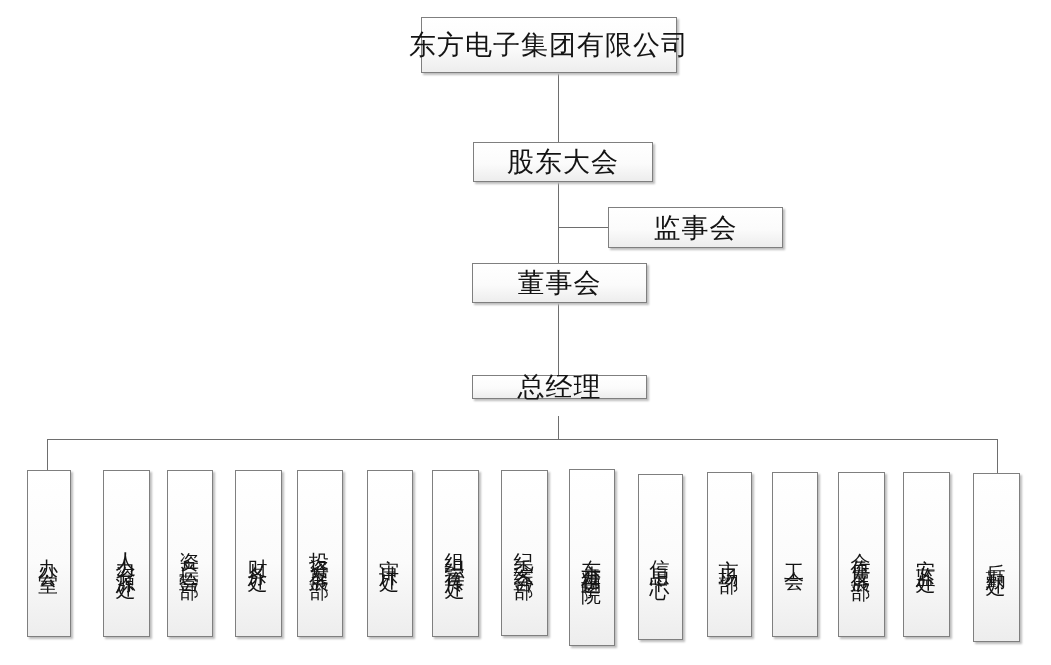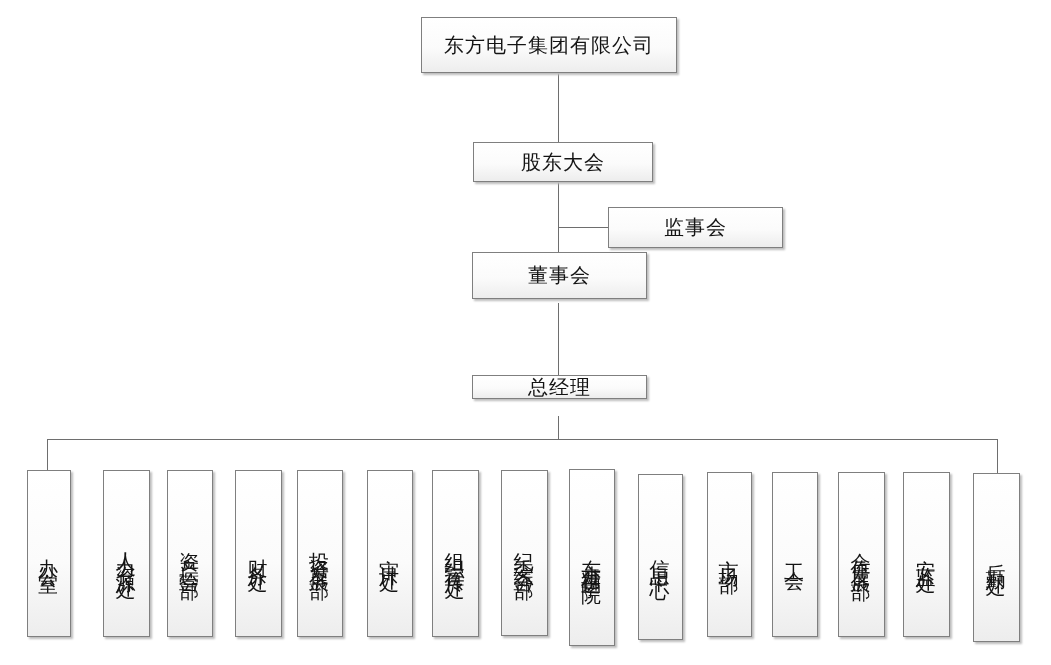--- a/index.html
+++ b/index.html
@@ -18,21 +18,21 @@
   .node {
     position: absolute;
     box-sizing: border-box;
     border: 1px solid #7f7f7f;
     background: linear-gradient(180deg, #ffffff 0%, #fbfbfb 55%, #ededed 100%);
     box-shadow: 2px 2px 2px #bdbdbd;
     display: flex;
     align-items: center;
     justify-content: center;
     color: #141414;
-    font-size: 20px;
+    font-size: 27px;
     letter-spacing: 1px;
     white-space: nowrap;
   }
   .vnode {
     writing-mode: vertical-rl;
     text-orientation: upright;
     letter-spacing: 7px;
     font-size: 20px;
     white-space: normal;
   }
@@ -62,21 +62,21 @@
   </div>
 
   <div class="node" style="left:473px; top:142px; width:180px; height:40px;">
     <span>股东大会</span>
   </div>
 
   <div class="node" style="left:608px; top:207px; width:175px; height:41px;">
     <span>监事会</span>
   </div>
 
-  <div class="node" style="left:472px; top:252px; width:175px; height:47px;text-align:right;">
+  <div class="node" style="left:472px; top:263px; width:175px; height:40px;text-align:right;">
     <span>董事会</span>
   </div>
 
   <div class="node" style="left:472px; top:375px; width:175px; height:24px;">
     <span>总经理</span>
   </div>
 
   <div class="node vnode" style="left:27px; top:470px; width:44px; height:167px;">
     <span>办公室</span>
   </div>

